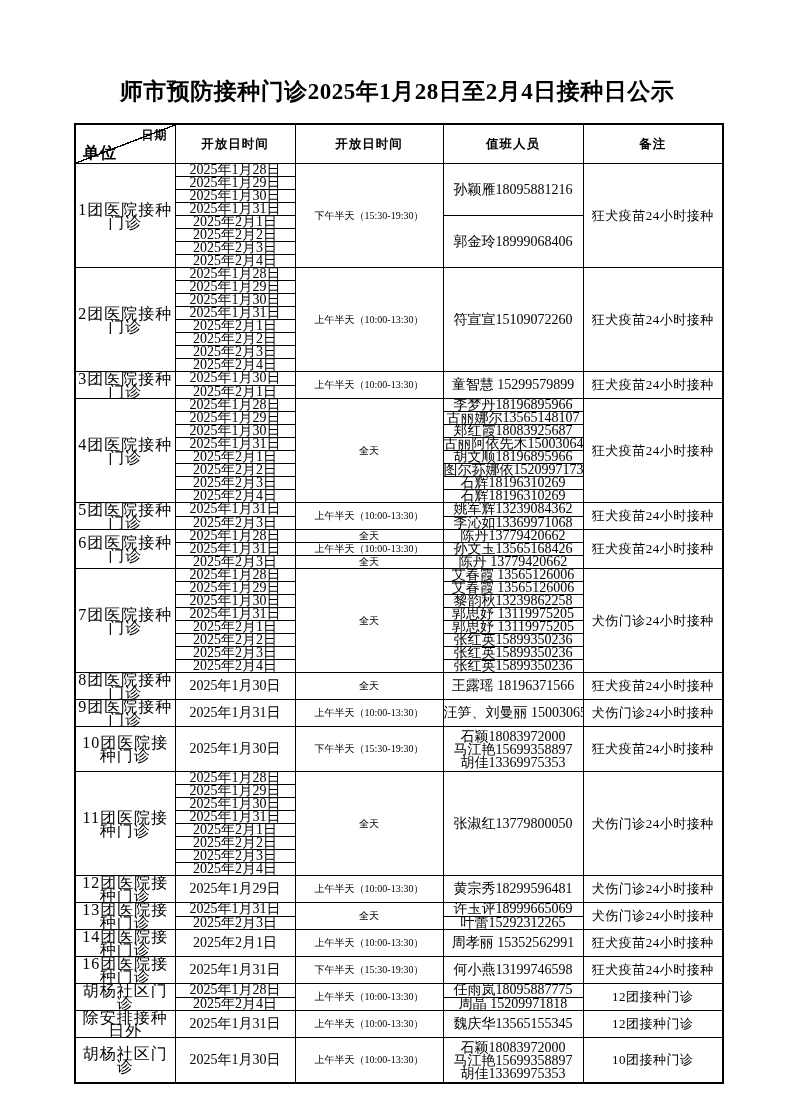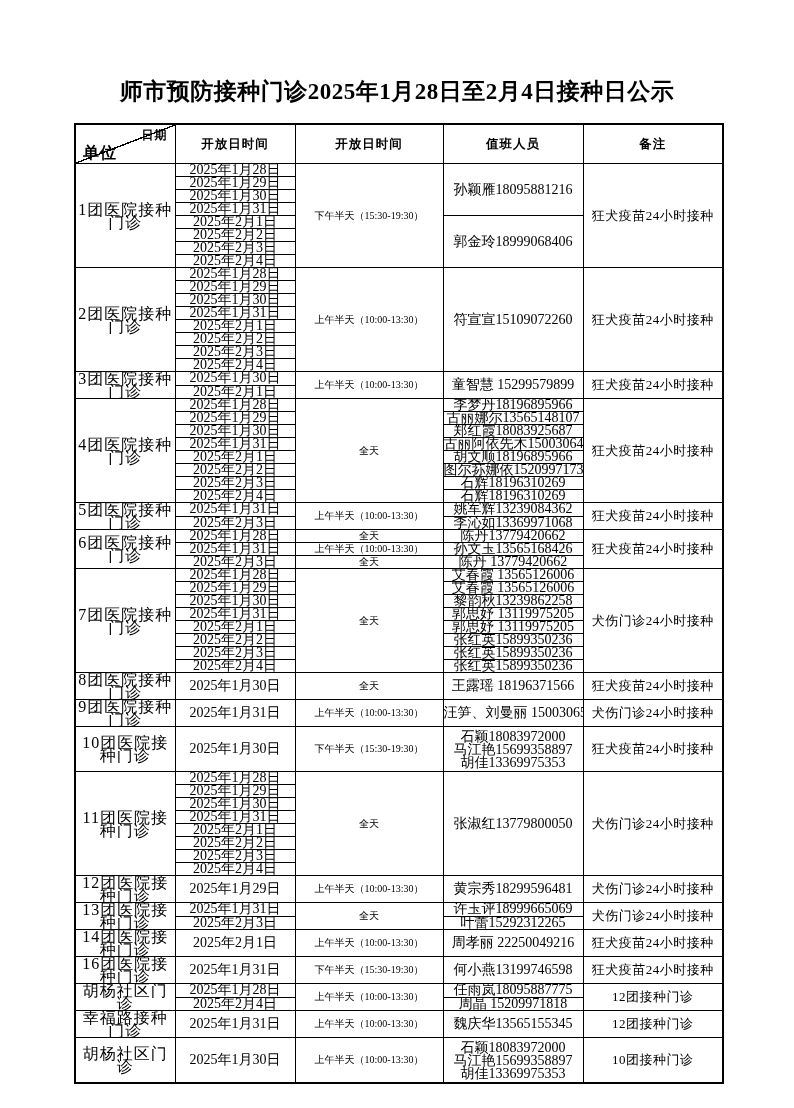--- a/index.html
+++ b/index.html
@@ -347,21 +347,21 @@
           <td rowspan="2" class="remark">犬伤门诊24小时接种</td>
         </tr>
         <tr class="std">
           <td class="date">2025年2月3日</td>
           <td class="person">叶蕾15292312265</td>
         </tr>
         <tr class="std">
           <td class="unit">14团医院接种门诊</td>
           <td class="date">2025年2月1日</td>
           <td class="time">上午半天（10:00-13:30）</td>
-          <td class="person">周孝丽 22250049216</td>
+          <td class="person">周孝丽 15352562991</td>
           <td class="remark">狂犬疫苗24小时接种</td>
         </tr>
         <tr class="std">
           <td class="unit">16团医院接种门诊</td>
           <td class="date">2025年1月31日</td>
           <td class="time">下午半天（15:30-19:30）</td>
           <td class="person">何小燕13199746598</td>
           <td class="remark">狂犬疫苗24小时接种</td>
         </tr>
         <tr class="std">
@@ -369,21 +369,21 @@
           <td class="date">2025年1月28日</td>
           <td rowspan="2" class="time">上午半天（10:00-13:30）</td>
           <td class="person">任雨岚18095887775</td>
           <td rowspan="2" class="remark">12团接种门诊</td>
         </tr>
         <tr class="std">
           <td class="date">2025年2月4日</td>
           <td class="person">周晶 15209971818</td>
         </tr>
         <tr class="std">
-          <td class="unit">幸福路接种门诊</td>
+          <td class="unit">除安排接种日外</td>
           <td class="date">2025年1月31日</td>
           <td class="time">上午半天（10:00-13:30）</td>
           <td class="person">魏庆华13565155345</td>
           <td class="remark">12团接种门诊</td>
         </tr>
         <tr class="tall">
           <td class="unit">胡杨社区门诊</td>
           <td class="date">2025年1月30日</td>
           <td class="time">上午半天（10:00-13:30）</td>
           <td class="person">

